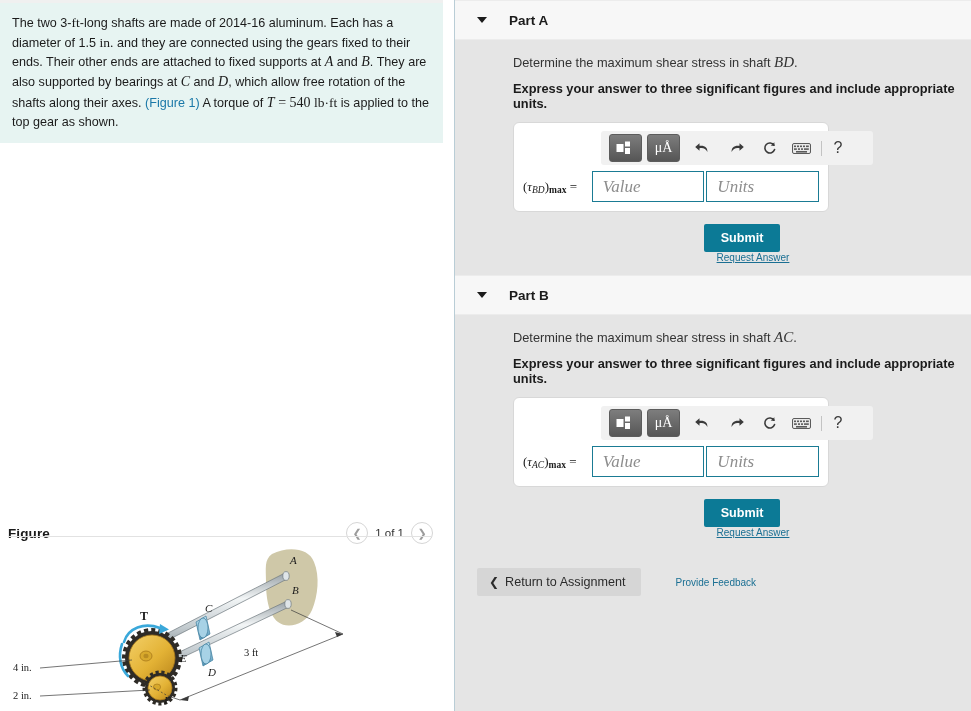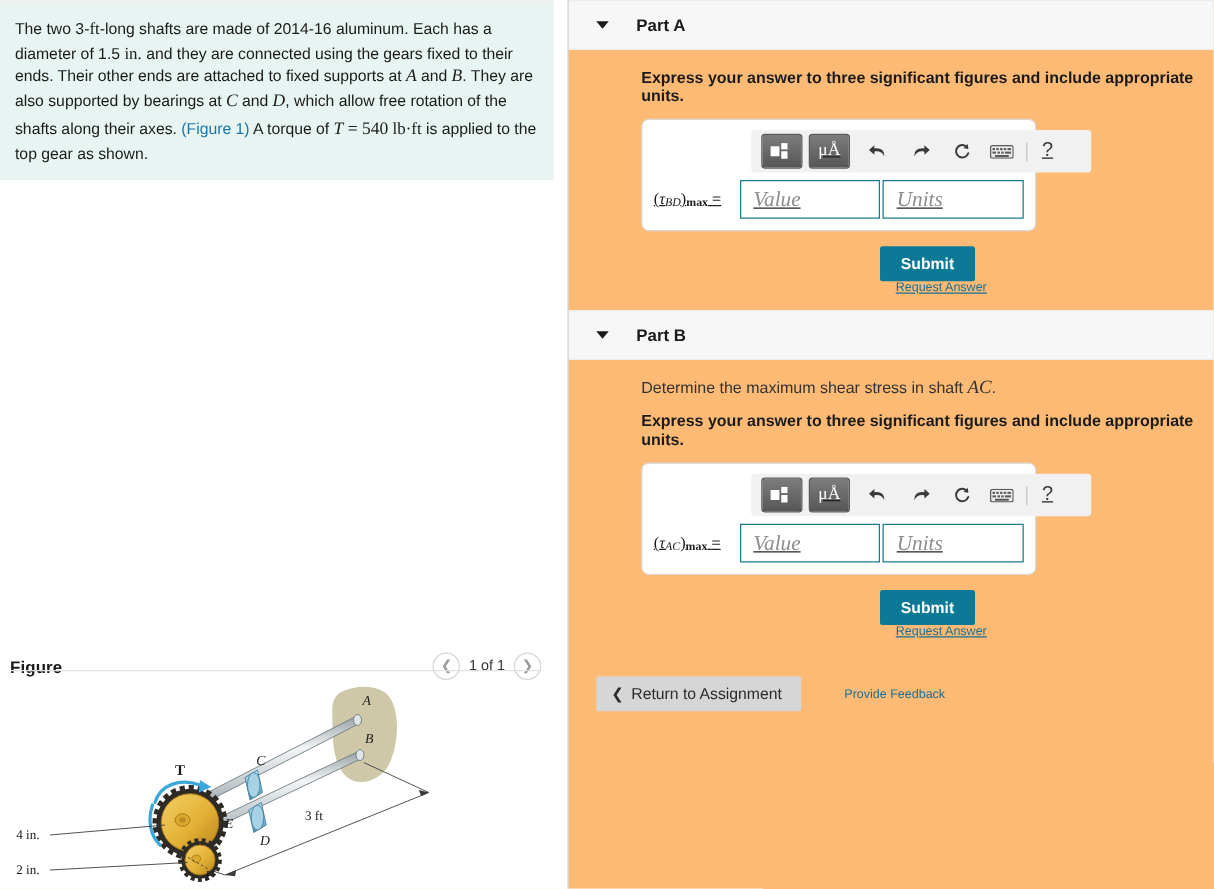--- a/index.html
+++ b/index.html
@@ -113,21 +113,21 @@
     top: 540px;
     left: 0;
     width: 443px;
     height: 171px;
   }
 
   
   .right-col {
     flex: 1 1 auto;
     position: relative;
-    background: #fdba74;
+    background: #e5e5e5;
   }
   .part-header {
     background: #f7f7f7;
     border-top: 1px solid #ececec;
     border-bottom: 1px solid #ececec;
     height: 40px;
     display: flex;
     align-items: center;
     padding-left: 22px;
     box-sizing: border-box;
@@ -166,21 +166,20 @@
   }
 
   
   .answer-box {
     border: 1px solid #d8d8d8;
     border-radius: 6px;
     width: 316px;
     box-sizing: border-box;
     padding: 8px 9px 9px 9px;
     background: #fff;
-    text-decoration: underline;
   }
   .answer-toolbar {
     background: #f1f1f1;
     border-radius: 3px;
     height: 34px;
     display: flex;
     align-items: center;
     padding: 0 8px;
     margin-left: 78px;
     margin-bottom: 6px;
@@ -441,20 +440,21 @@
   </div>
 
   <div class="right-col">
 
     <div>
       <div class="part-header">
         <div class="caret"></div>
         <div class="part-title">Part A</div>
       </div>
       <div class="part-body">
+        <div class="prompt"><span>Determine the maximum shear stress in shaft </span><span class="mathit">BD</span><span>.</span></div>
         <div class="instruction">Express your answer to three significant figures and include appropriate units.</div>
 
         <div class="answer-box">
           <div class="answer-toolbar">
             <div class="tb-btn">
               <svg width="19" height="15" viewBox="0 0 19 15">
                 <rect x="0.5" y="3" width="7" height="8" fill="#ffffff"></rect>
                 <rect x="9" y="0.5" width="5" height="5" fill="#ffffff"></rect>
                 <rect x="9" y="7" width="5" height="6" fill="#ffffff"></rect>
               </svg>

